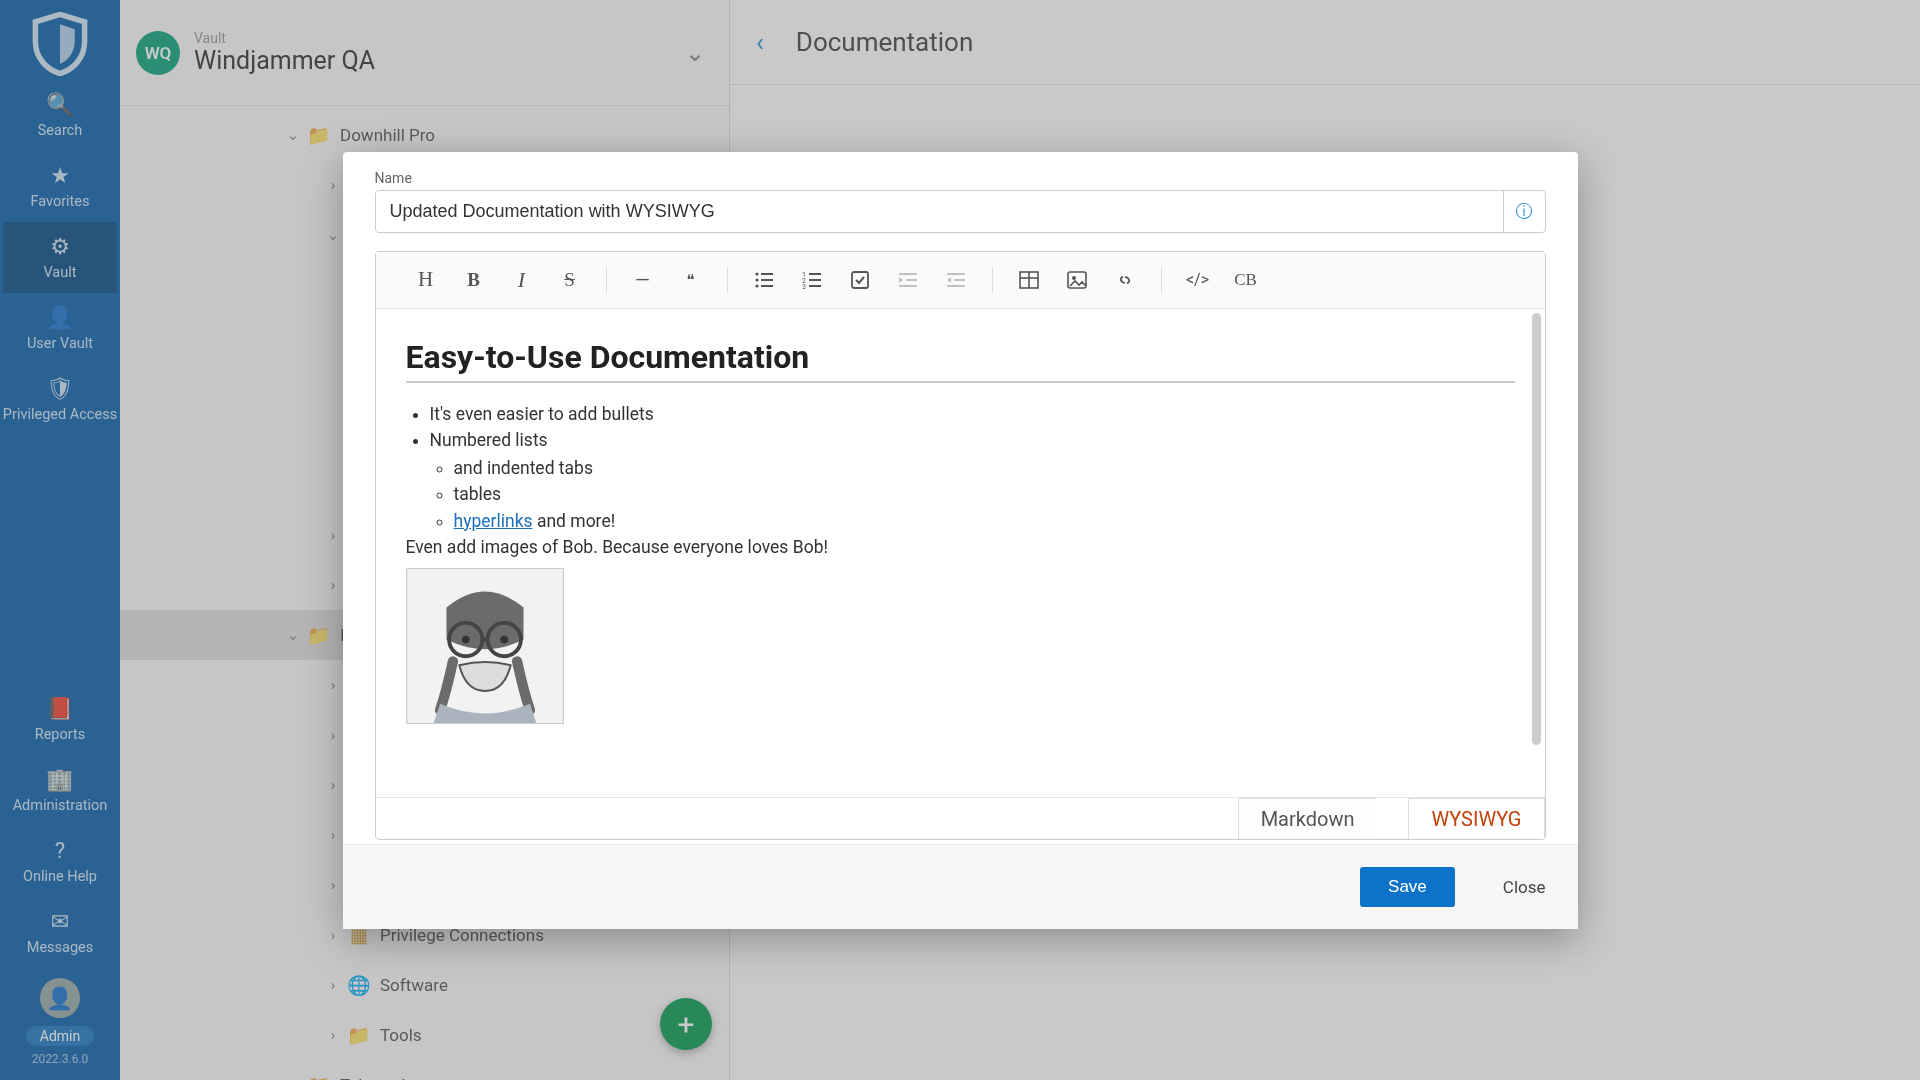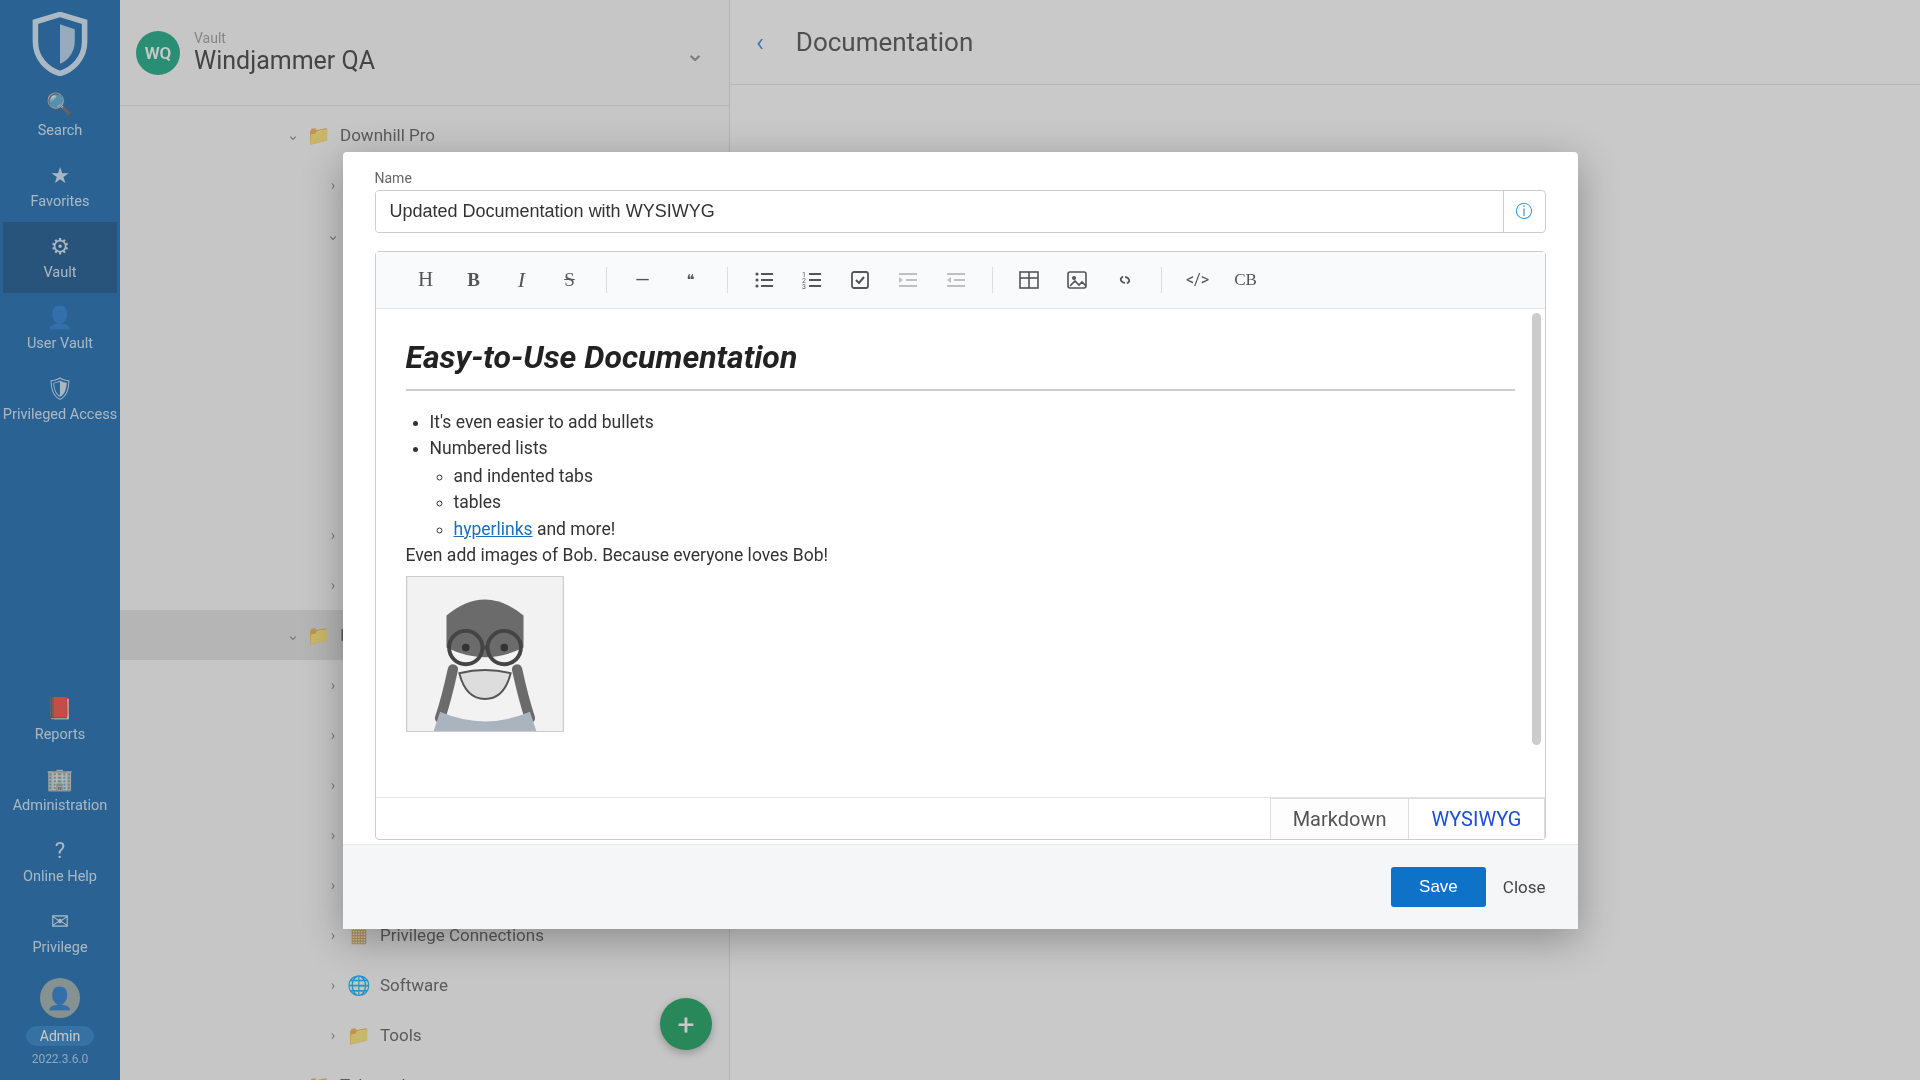--- a/index.html
+++ b/index.html
@@ -62,34 +62,34 @@
 .name-input { flex:1; border:none; padding: 10px 14px; font-size: 18px; color:#333; outline:none;}
 .info-cell { width: 42px; display:flex; align-items:center; justify-content:center; border-left:1px solid #ccc; color:#2a90d9; font-size:17px;}
 .editor-wrap { margin-top: 18px; border:1px solid #ccc; border-radius:4px; }
 .toolbar { display:flex; align-items:center; padding: 10px 28px; border-bottom:1px solid #e5e5e5; background:#f9fafb; gap: 4px;}
 .tbtn { width:44px; height:36px; display:flex; align-items:center; justify-content:center; color:#555; font-size:19px; cursor:pointer; border-radius:3px;}
 .tsep { width:1px; height:26px; background:#ddd; margin: 0 10px;}
 .tbtn.bold { font-weight:700; font-family: Georgia, serif;}
 .tbtn.ital { font-style:italic; font-family: Georgia, serif; font-size:22px;}
 .tbtn.h { font-family: Georgia, serif; font-size: 21px;}
 .editor-content { padding: 24px 30px 30px; color:#333; font-size:17.5px; line-height:1.5; position:relative; height: 488px; overflow:auto;}
-.editor-content h1 { font-size: 32px; color:#222; border-bottom:2px solid #ccc; padding-bottom: 8px; margin-bottom: 18px; font-style: italic;}
+.editor-content h1 { font-size: 32px; color:#222; border-bottom:2px solid #ccc; padding-bottom: 0; margin-bottom: 18px;}
 .editor-content ul { list-style: disc; padding-left: 24px; color:#666;}
 .editor-content ul li { color:#333; }
 .editor-content ul ul { list-style: circle; margin-top:2px;}
 .editor-content a { color:#1a6fbf; text-decoration: underline;}
 .editor-content blockquote { border-left: 4px solid #ccc; padding: 2px 16px; color:#888; margin: 16px 0; font-style: italic;}
 .bob-img { width: 158px; height: 156px; margin-top: 8px; background:#e8e8e8; border:1px solid #ccc;}
 .editor-scrollbar { position:absolute; right:4px; top:4px; bottom:4px; width:9px;}
 .editor-scrollbar .thumb { position:absolute; top:0; width:100%; height:90%; background:#ccc; border-radius:5px;}
 .mode-row { display:flex; justify-content:flex-end; border-top:1px solid #e5e5e5;}
 .mode-tab { padding: 8px 22px; font-size: 20px; color:#555; border:1px solid transparent; cursor:pointer;}
 .mode-tab.left { border:1px solid #ddd; border-bottom:none; border-right:none; background:#fdfdfd;}
-.mode-tab.right { border:1px solid #ddd; border-bottom:none; background:#fff; color:#1d4ed8;}
-.modal-foot { display:flex; justify-content:flex-end; align-items:center; gap: 17px; padding: 22px 32px; background:#f5f6f7; border-top:1px solid #e8e8e8; margin-top: 4px;}
+.mode-tab.right { border:1px solid #ddd; border-bottom:none; background:#fff; color:#c2410c;margin-left:32px;}
+.modal-foot { display:flex; justify-content:flex-end; align-items:center; gap: 48px; padding: 22px 32px; background:#f5f6f7; border-top:1px solid #e8e8e8; margin-top: 4px;}
 .btn-save { background:#0e72c8; color:#fff; padding: 10px 28px; border-radius:3px; font-size:17px; border:none; cursor:pointer;}
 .btn-close { color:#444; font-size:17px; cursor:pointer;}
 </style>
 </head>
 <body>
 
 <div class="app">
 
   <div class="nav-rail">
     <div class="rail-logo">
@@ -103,21 +103,21 @@
         <div class="rail-item"><span class="ri-icon">★</span><span>Favorites</span></div>
         <div class="rail-item active"><span class="ri-icon">⚙</span><span>Vault</span></div>
         <div class="rail-item"><span class="ri-icon">👤</span><span>User Vault</span></div>
         <div class="rail-item"><span class="ri-icon">🛡</span><span>Privileged Access</span></div>
       </div>
     <div class="rail-spacer"></div>
     <div id="rail-bottom">
         <div class="rail-item"><span class="ri-icon">📕</span><span>Reports</span></div>
         <div class="rail-item"><span class="ri-icon">🏢</span><span>Administration</span></div>
         <div class="rail-item"><span class="ri-icon">?</span><span>Online Help</span></div>
-        <div class="rail-item"><span class="ri-icon">✉</span><span>Privilege</span></div>
+        <div class="rail-item"><span class="ri-icon">✉</span><span>Messages</span></div>
       </div>
     <div class="rail-footer">
       <div class="admin-avatar">👤</div>
       <div class="admin-chip">Admin</div>
       <div class="ver">2022.3.6.0</div>
     </div>
   </div>
 
   <div class="tree-panel">
     <div class="tree-header">

